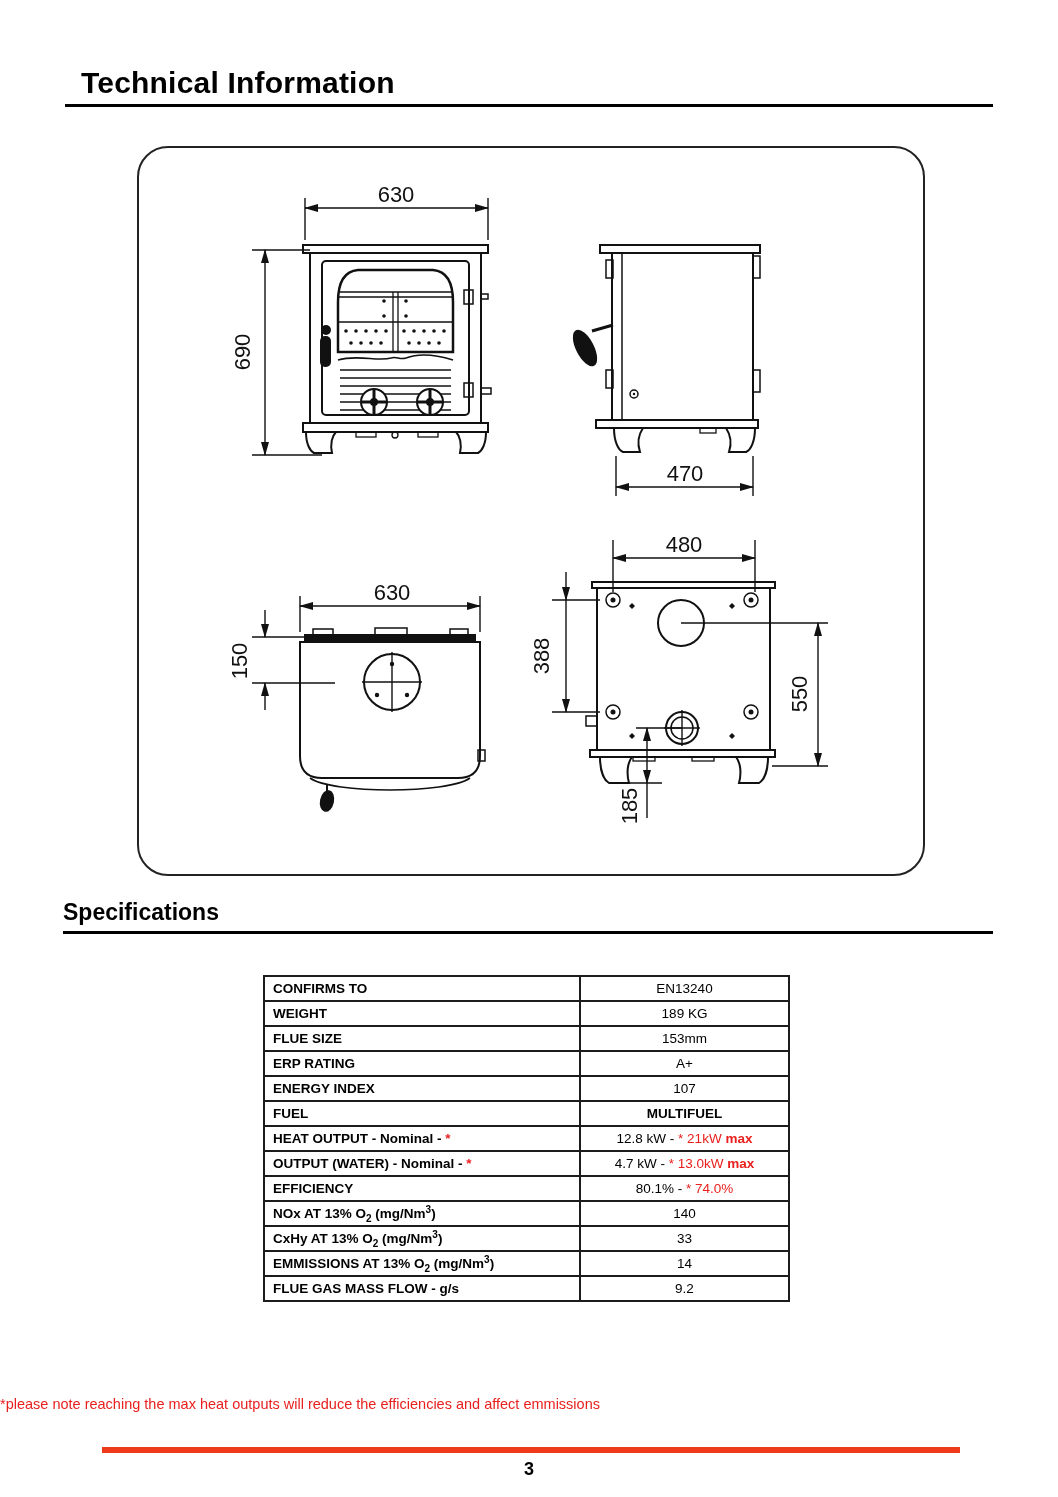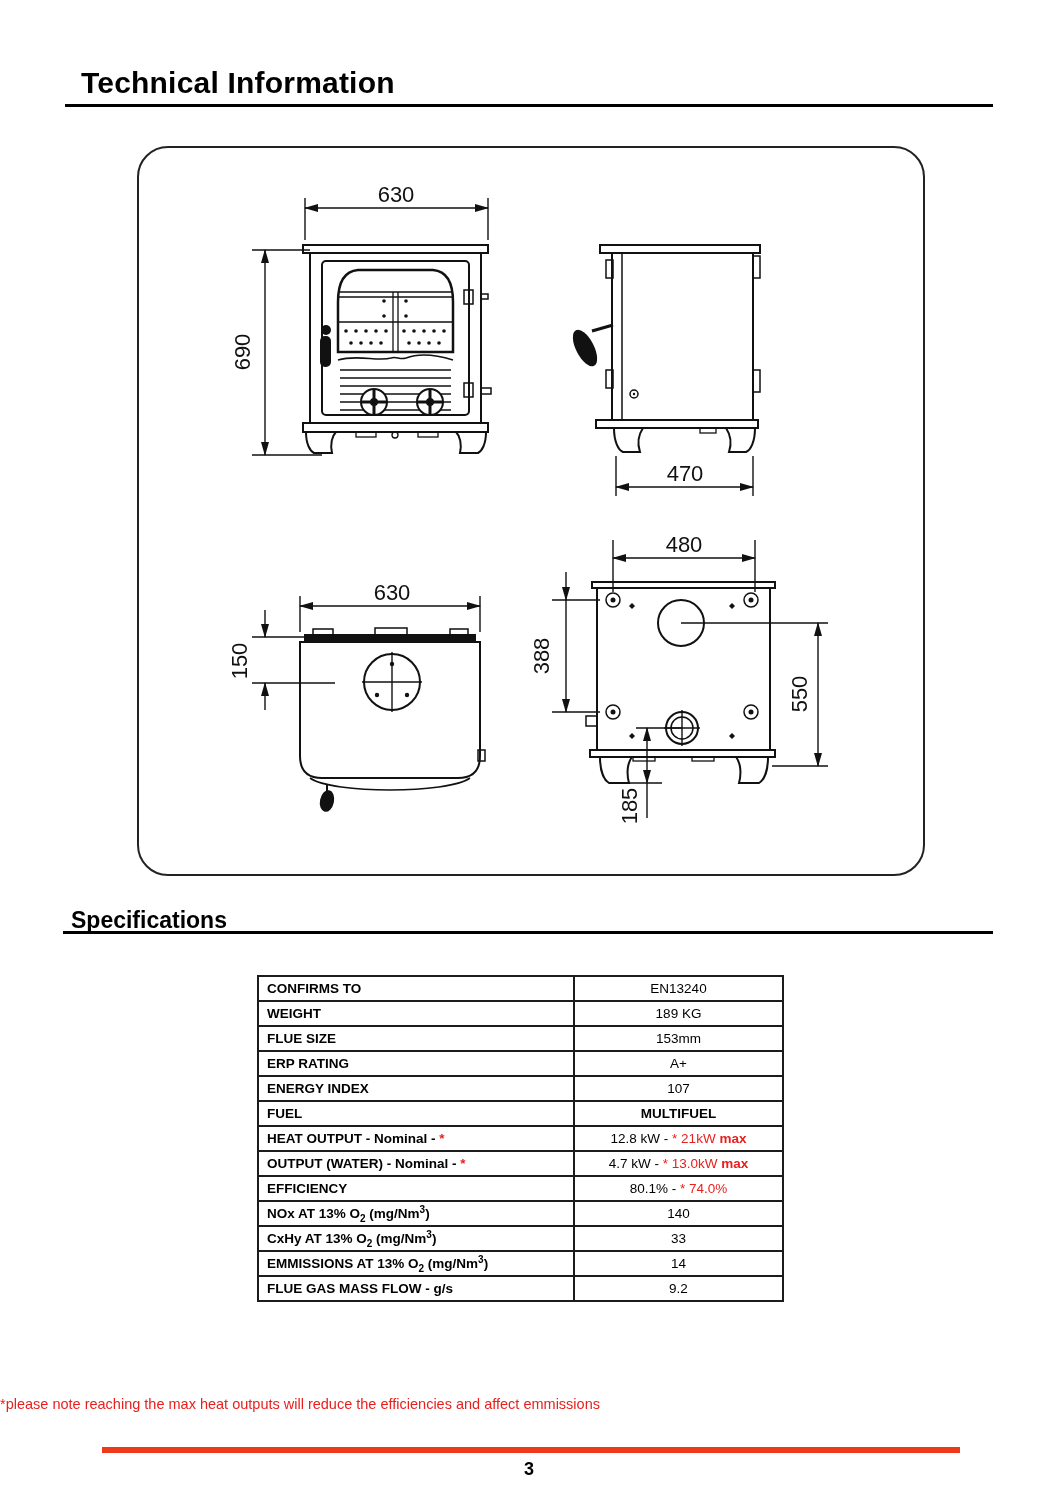--- a/index.html
+++ b/index.html
@@ -13,31 +13,31 @@
     font-family:"Liberation Sans", sans-serif;color:#111;
     position:relative;overflow:hidden;
   }
   .page{position:absolute;inset:0;}
   .title{
     position:absolute;left:65px;top:50px;margin:16px;
     font-size:30px;font-weight:bold;color:#000;letter-spacing:.2px;
   }
   .title-rule{position:absolute;left:65px;top:104px;width:928px;height:3px;background:#000;}
   .sec-title{
-    position:absolute;left:63px;top:899px;margin:8px;
+    position:absolute;left:63px;top:899px;margin:0;
     font-size:23px;font-weight:bold;color:#000;
   }
   .sec-rule{position:absolute;left:63px;top:931px;width:930px;height:3px;background:#000;}
   svg.diagram{position:absolute;left:0;top:0;pointer-events:none;}
   svg.diagram text{
     font-family:"Liberation Sans", sans-serif;
     font-size:22px;fill:#111;
   }
   table.spec{
-    position:absolute;left:257px;top:975px;width:527px;
+    position:absolute;left:263px;top:975px;width:527px;
     border-collapse:collapse;table-layout:fixed;
     font-size:13.5px;color:#000;
   }
   table.spec td{
     border:2px solid #1c1c1c;height:21px;padding:1px 8px;line-height:1.15;
     overflow:hidden;white-space:nowrap;
   }
   td.label-cell{font-weight:bold;width:298px;}
   td.value-cell{text-align:center;font-weight:normal;}
   table.spec .red{color:var(--red);}

